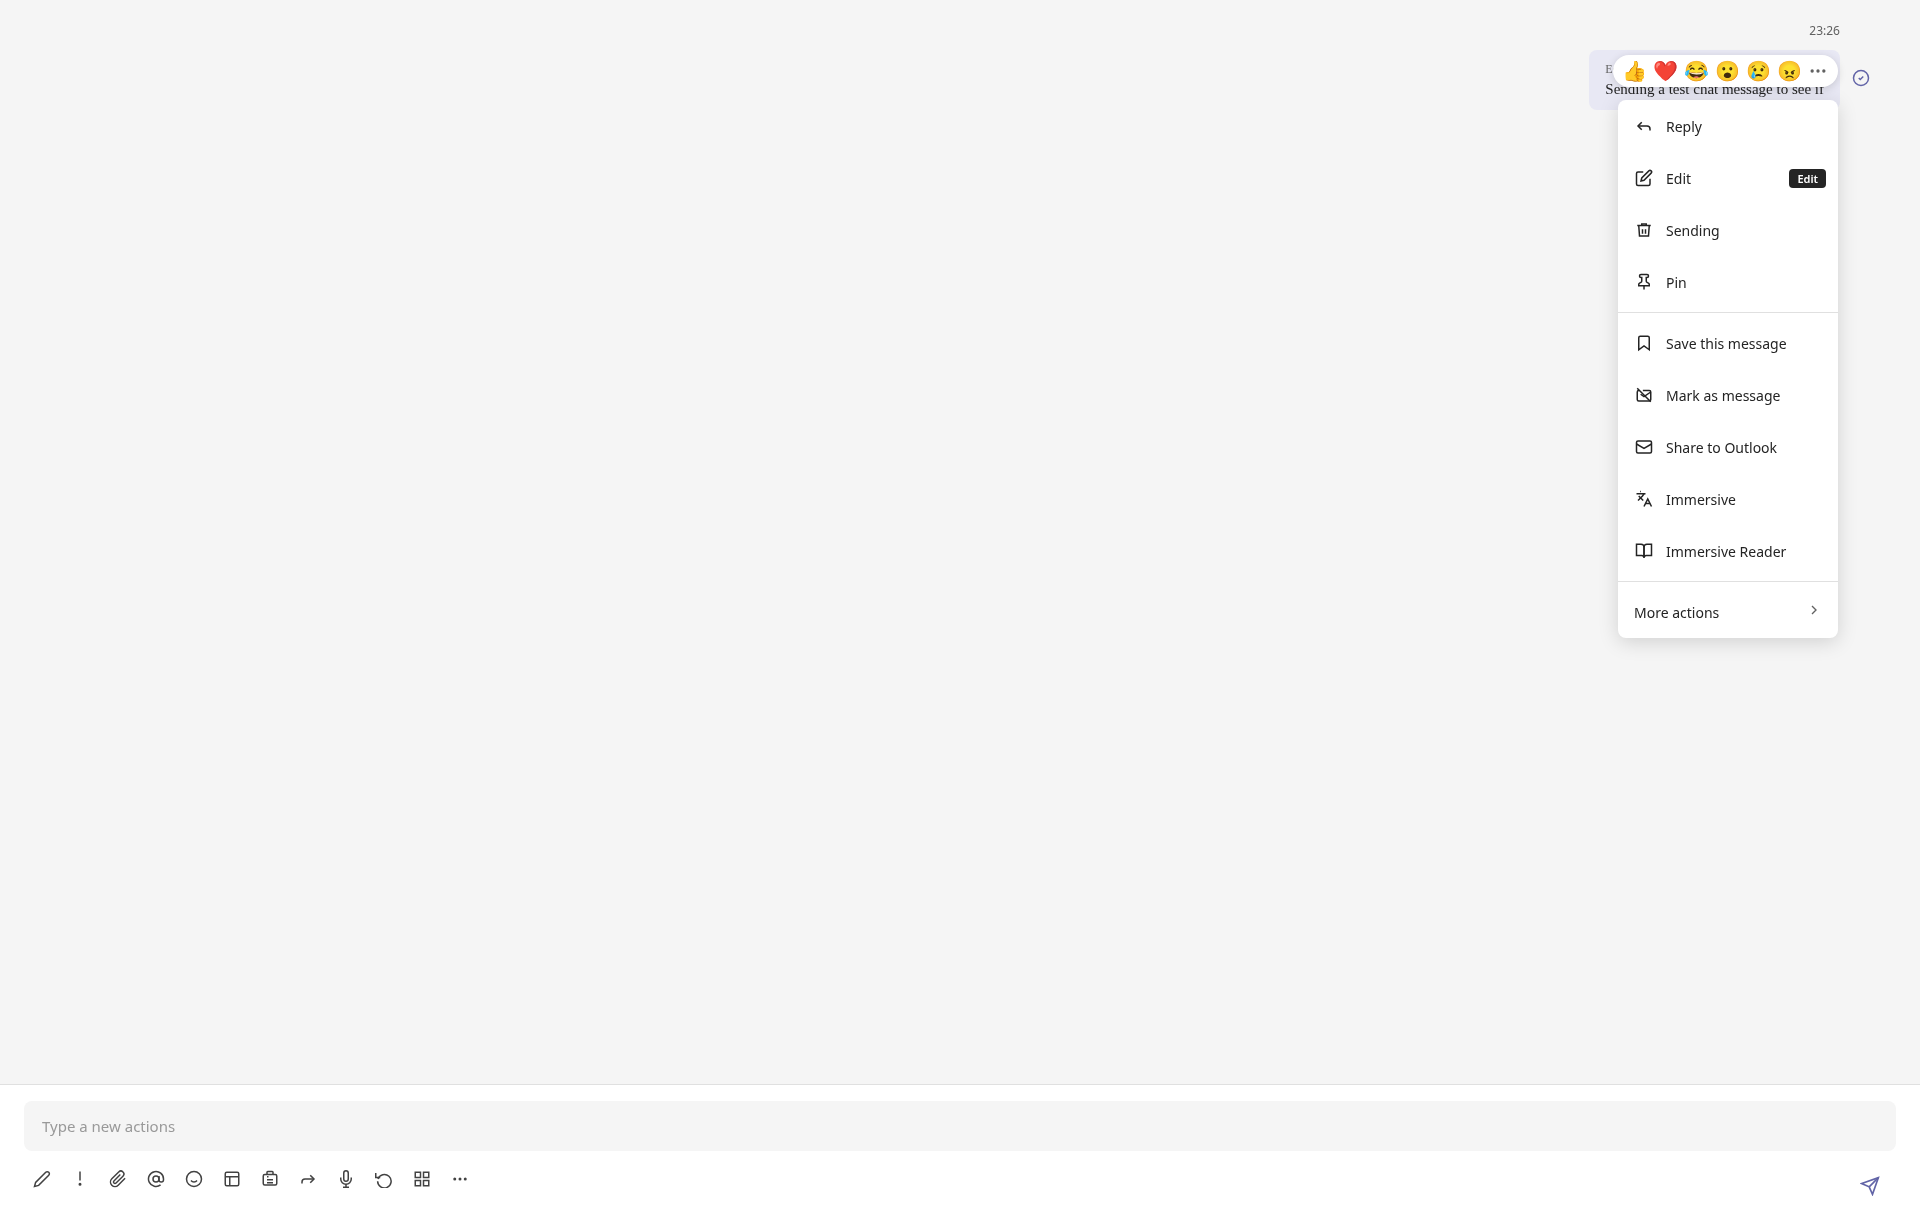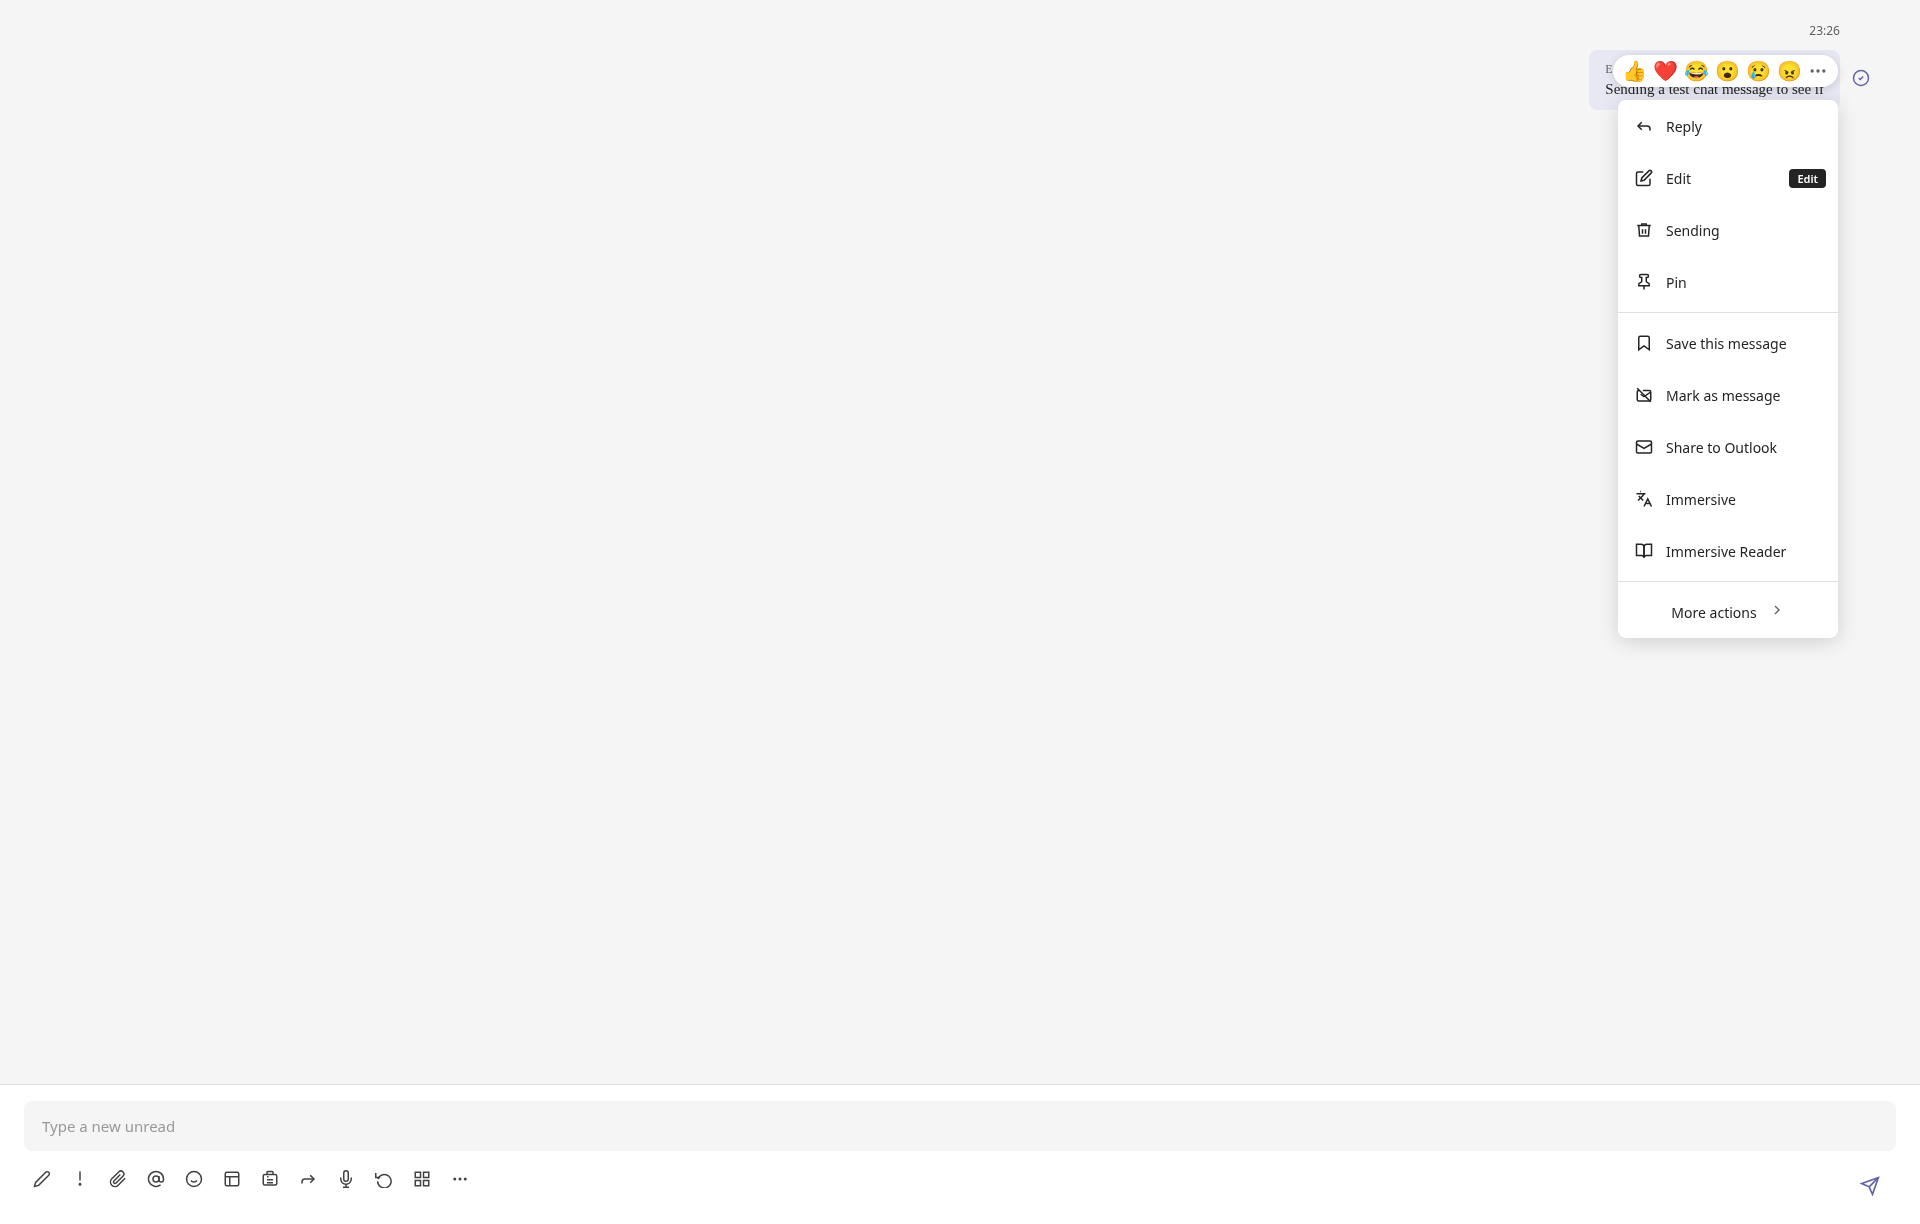--- a/index.html
+++ b/index.html
@@ -144,21 +144,21 @@
       border-radius: 4px;
     }
 
     .context-menu-divider {
       height: 1px;
       background: #e0e0e0;
       margin: 4px 0;
     }
 
     .context-menu-item.more-actions {
-      justify-content: center;
+      justify-content: space-between;
     }
 
     .chevron-right {
       color: #616161;
       font-size: 14px;
     }
 
     
     .compose-area {
       position: absolute;
@@ -369,21 +369,21 @@
       <svg width="16" height="16" viewBox="0 0 24 24" fill="none" stroke="#616161" stroke-width="2">
         <polyline points="9 18 15 12 9 6"></polyline>
       </svg>
     </span>
   </div>
 
 </div>
 
 <div class="compose-area">
   <div class="compose-input-wrapper">
-    <span class="compose-placeholder">Type a new unread</span>
+    <span class="compose-placeholder">Type a new actions</span>
   </div>
   <div class="compose-toolbar">
 
     <div class="toolbar-icon">
       <svg width="18" height="18" viewBox="0 0 24 24" fill="none" stroke="#424242" stroke-width="2">
         <path d="M17 3a2.828 2.828 0 1 1 4 4L7.5 20.5 2 22l1.5-5.5L17 3z"></path>
       </svg>
     </div>
 
     <div class="toolbar-icon">

